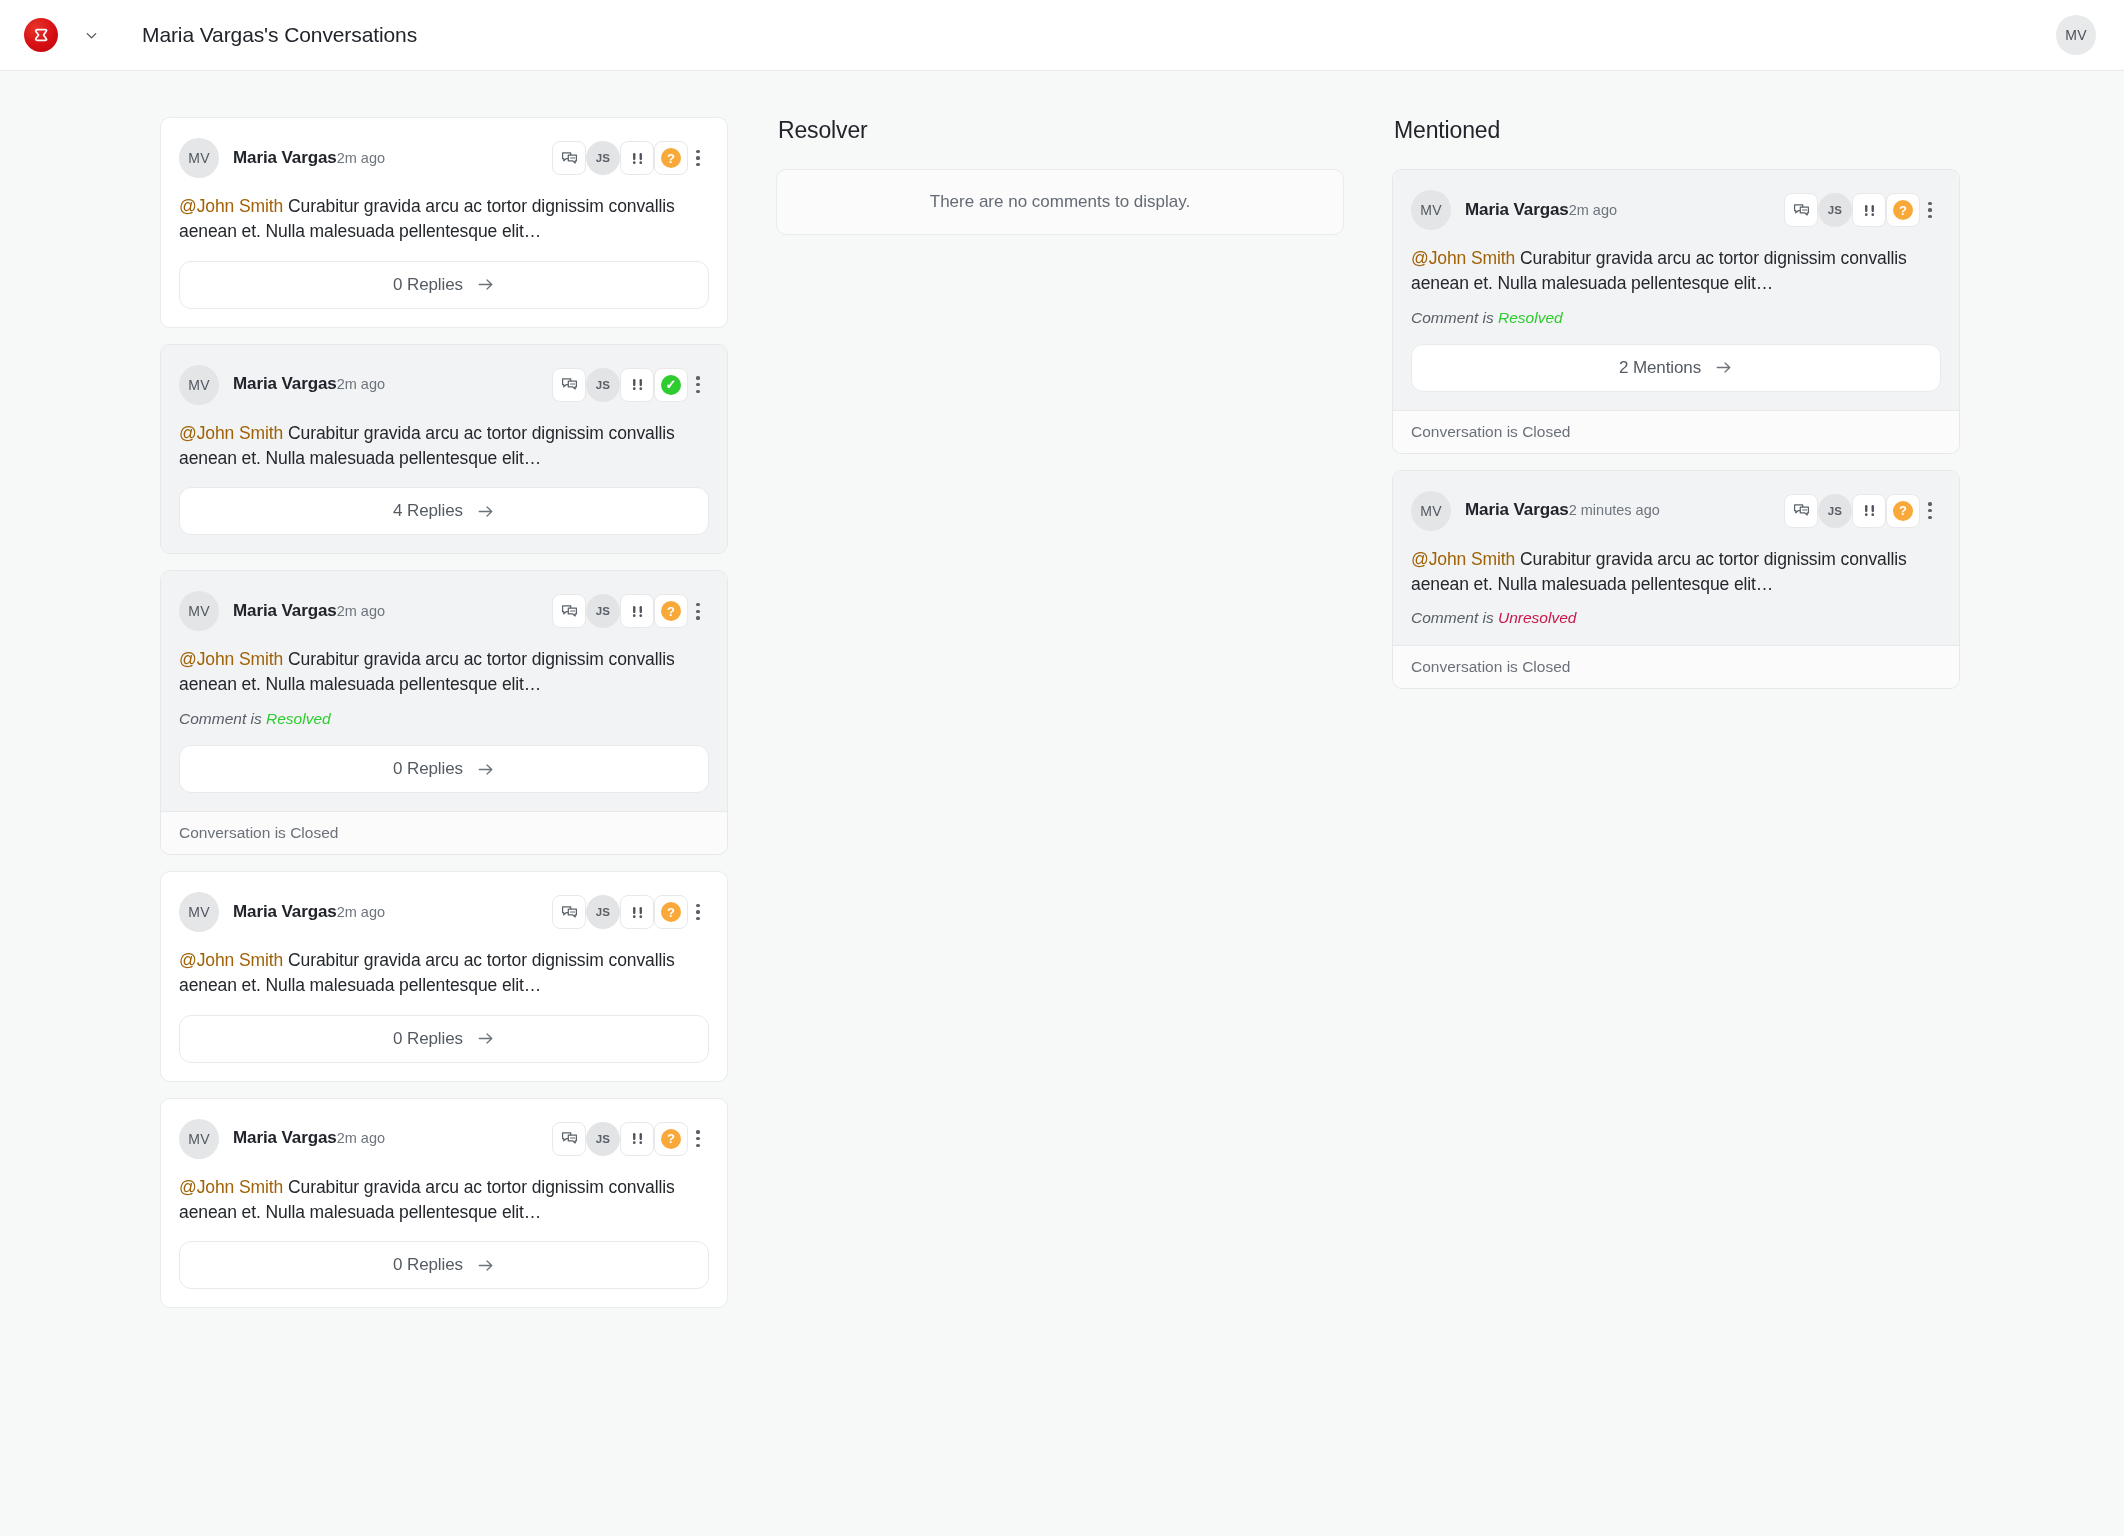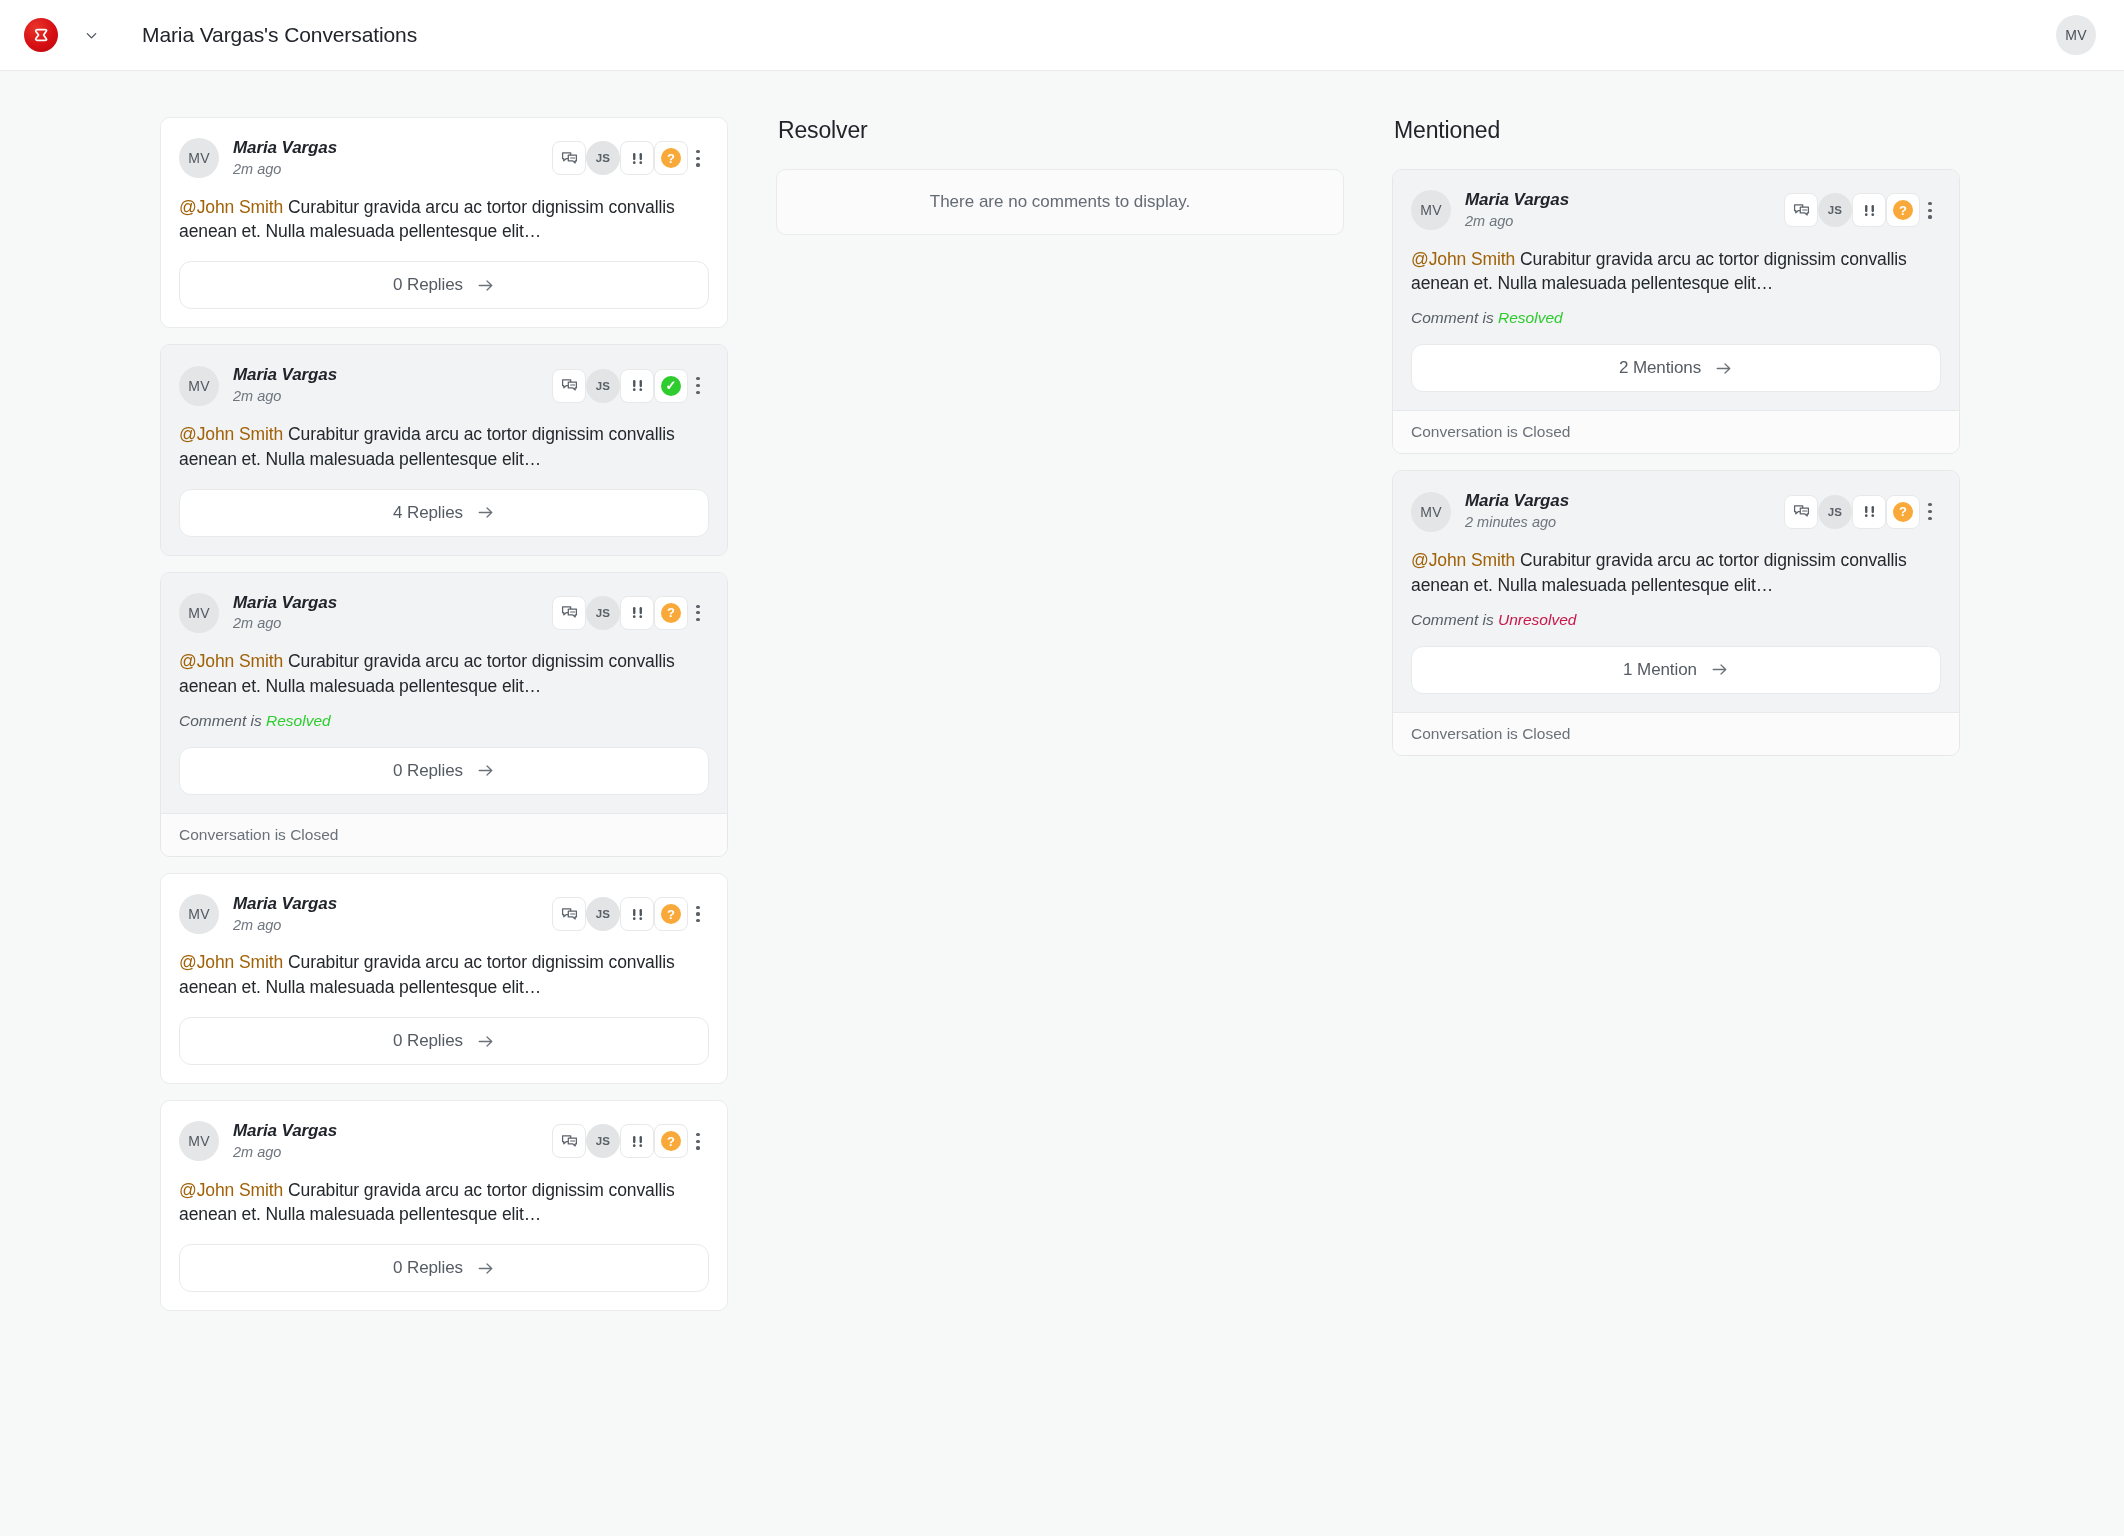--- a/index.html
+++ b/index.html
@@ -134,21 +134,21 @@
     color: #52585f;
     font-size: 14px;
     letter-spacing: 0.2px;
     display: flex;
     align-items: center;
     justify-content: center;
     flex: none;
     margin-right: 14px;
   }
   .card.muted .avatar { background: #e3e5e7; }
-  .who { display: flex; flex-direction: column; justify-content: center; min-width: 0; font-style: italic; }
+  .who { display: flex; flex-direction: row; justify-content: center; min-width: 0; }
   .who-name {
     font-size: 17px;
     font-weight: 700;
     color: #21242a;
     line-height: 1.22;
     letter-spacing: -0.1px;
   }
   .who-time {
     font-size: 14.5px;
     color: #6e757d;
@@ -649,26 +649,18 @@
         </div>
 
         <div class="card-body">
           <span class="mention-link">@John Smith</span><span> Curabitur gravida arcu ac tortor dignissim convallis aenean et. Nulla malesuada pellentesque elit…</span>
         </div>
 
         <div class="status-line">
           <span>Comment is </span><span class="val unresolved">Unresolved</span>
         </div>
 
-        <div class="cta">
-          <span>1 Mention</span>
-          <span class="arrow">
-                <svg width="19" height="19" viewBox="0 0 20 20" aria-hidden="true">
-    <path d="M3.4 10h13.2M11.6 5.2 16.6 10l-5 4.8" fill="none" stroke="#6b7178" stroke-width="1.35" stroke-linecap="round" stroke-linejoin="round"></path>
-  </svg>
-              </span>
-        </div>
       </div>
       <div class="card-foot">Conversation is Closed</div>
     </div>
       </div>
     </div>
   </div>
 
 </body></html>

